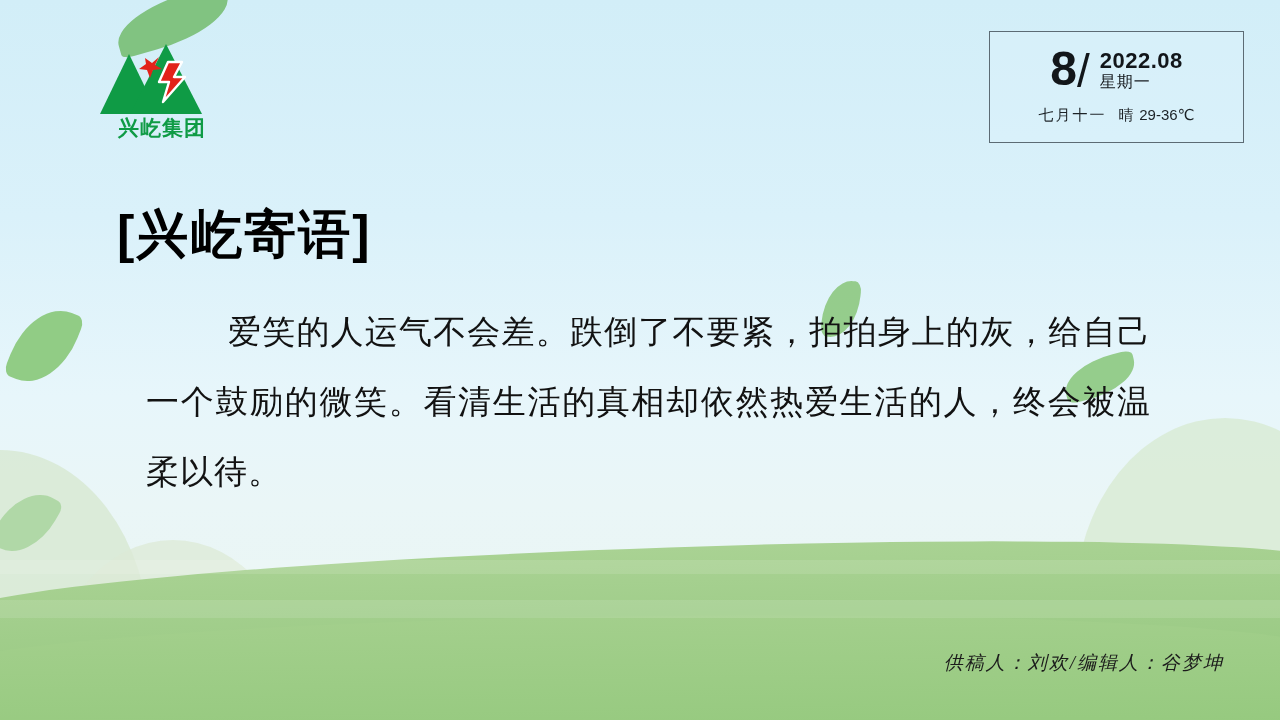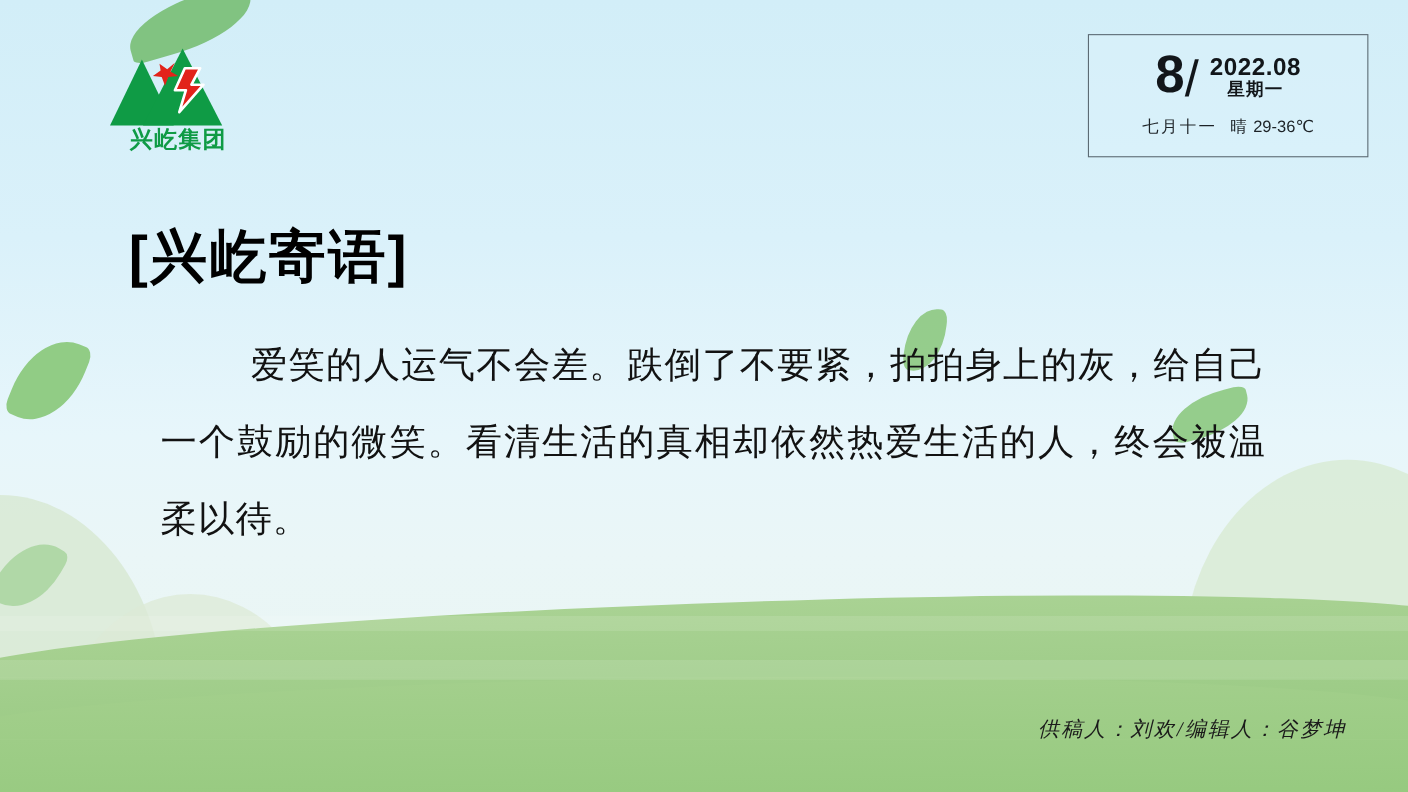--- a/index.html
+++ b/index.html
@@ -174,34 +174,33 @@
     font-size: 46px;
     font-weight: 400;
     color: #12161a;
     line-height: 1;
     margin: 0 2px 0 1px;
     transform: translateY(2px);
   }
   .date-right {
     display: flex;
     flex-direction: column;
-    align-items: center;
     margin-left: 8px;
     margin-top: 2px;
   }
   .date-ym {
     font-size: 22px;
     font-weight: 700;
     color: #12161a;
     line-height: 1.05;
     letter-spacing: .5px;
   }
   .date-week {
     font-size: 16px;
-    font-weight: 700;
+    font-weight: 400;
     color: #12161a;
     line-height: 1.2;
     letter-spacing: 1px;
   }
   .date-bottom {
     display: flex;
     align-items: center;
     justify-content: center;
     gap: 12px;
     font-size: 15px;

